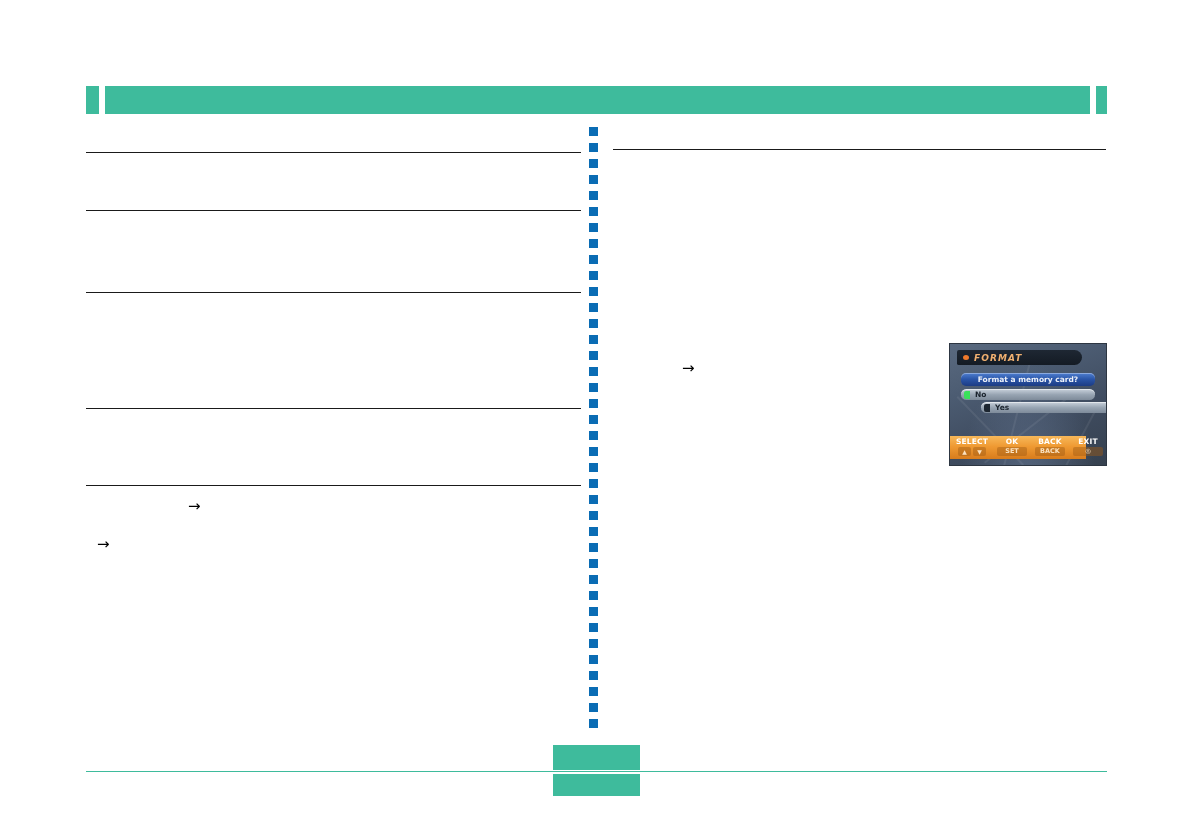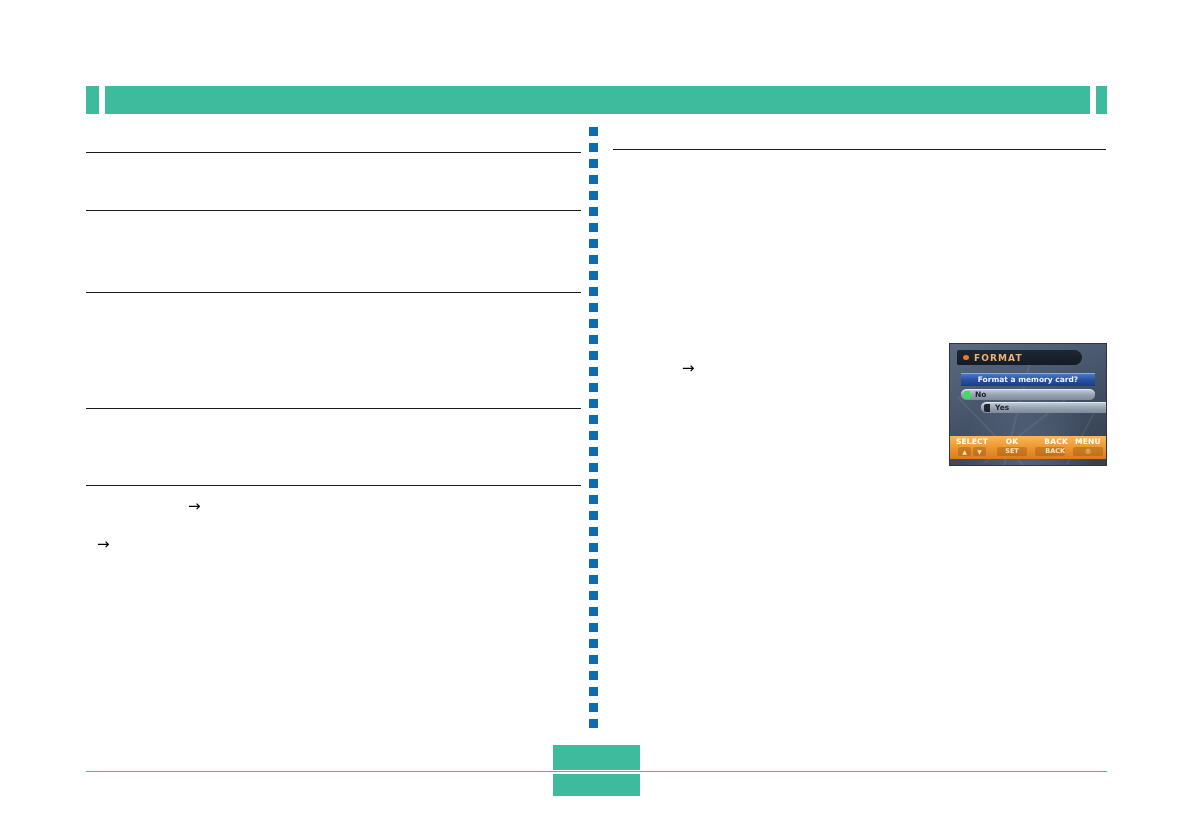--- a/index.html
+++ b/index.html
@@ -155,30 +155,31 @@
     left: 6px; top: 5px;
     width: 6px; height: 5px;
     background: #f07a2c;
     border-radius: 50%;
   }
   .lcd-title-text {
     position: absolute;
     left: 17px; top: 2.5px;
     font-size: 9px;
     font-weight: bold;
+    font-style: italic;
     letter-spacing: 1.1px;
     color: #f0b070;
     font-family: "DejaVu Sans", sans-serif;
   }
 
   .lcd-prompt {
     position: absolute;
     left: 11px; top: 29px;
     width: 134px; height: 13px;
-    border-radius: 0;
+    border-radius: 5px;
     background: linear-gradient(180deg, #4f7fd0 0%, #2a55a8 48%, #1c3c84 100%);
     box-shadow: inset 0 1px 0 rgba(255,255,255,.35);
   }
   .lcd-prompt-text {
     position: absolute;
     left: 0; top: 2px;
     width: 134px;
     text-align: center;
     font-size: 7.5px;
     font-weight: bold;
@@ -211,21 +212,20 @@
     font-weight: bold;
     color: #1b242e;
     font-family: "DejaVu Sans", sans-serif;
   }
 
   .lcd-buttonbar {
     position: absolute;
     left: 0; bottom: 6px;
     width: 136px; height: 23px;
     background: linear-gradient(180deg, #f7b85a 0%, #ef9a33 45%, #d87c1c 100%);
-    padding-left: 36px;
   }
   .lcd-btn {
     position: absolute;
     top: 0;
     width: 36px; height: 23px;
     text-align: center;
   }
   .lcd-btn-top {
     display: block;
     font-size: 7.5px;
@@ -362,26 +362,26 @@
         <span class="lcd-btn-top">SELECT</span>
         <span class="lcd-btn-bot arrows">
           <span class="lcd-arrow-key">▲</span>
           <span class="lcd-arrow-key">▼</span>
         </span>
       </div>
       <div class="lcd-btn" style="left:44px;">
         <span class="lcd-btn-top">OK</span>
         <span class="lcd-btn-bot">SET</span>
       </div>
-      <div class="lcd-btn" style="left:82px;text-align:right;">
+      <div class="lcd-btn" style="left:82px;">
         <span class="lcd-btn-top">BACK</span>
         <span class="lcd-btn-bot">BACK</span>
       </div>
       <div class="lcd-btn" style="left:120px;">
-        <span class="lcd-btn-top">MENU</span>
+        <span class="lcd-btn-top">EXIT</span>
         <span class="lcd-btn-bot">◎</span>
       </div>
     </div>
   </div>
 
   <div class="footer-rule"></div>
   <div class="footer-block-top"></div>
   <div class="footer-block-bottom"></div>
   <div class="footer-page-number"></div>
 

